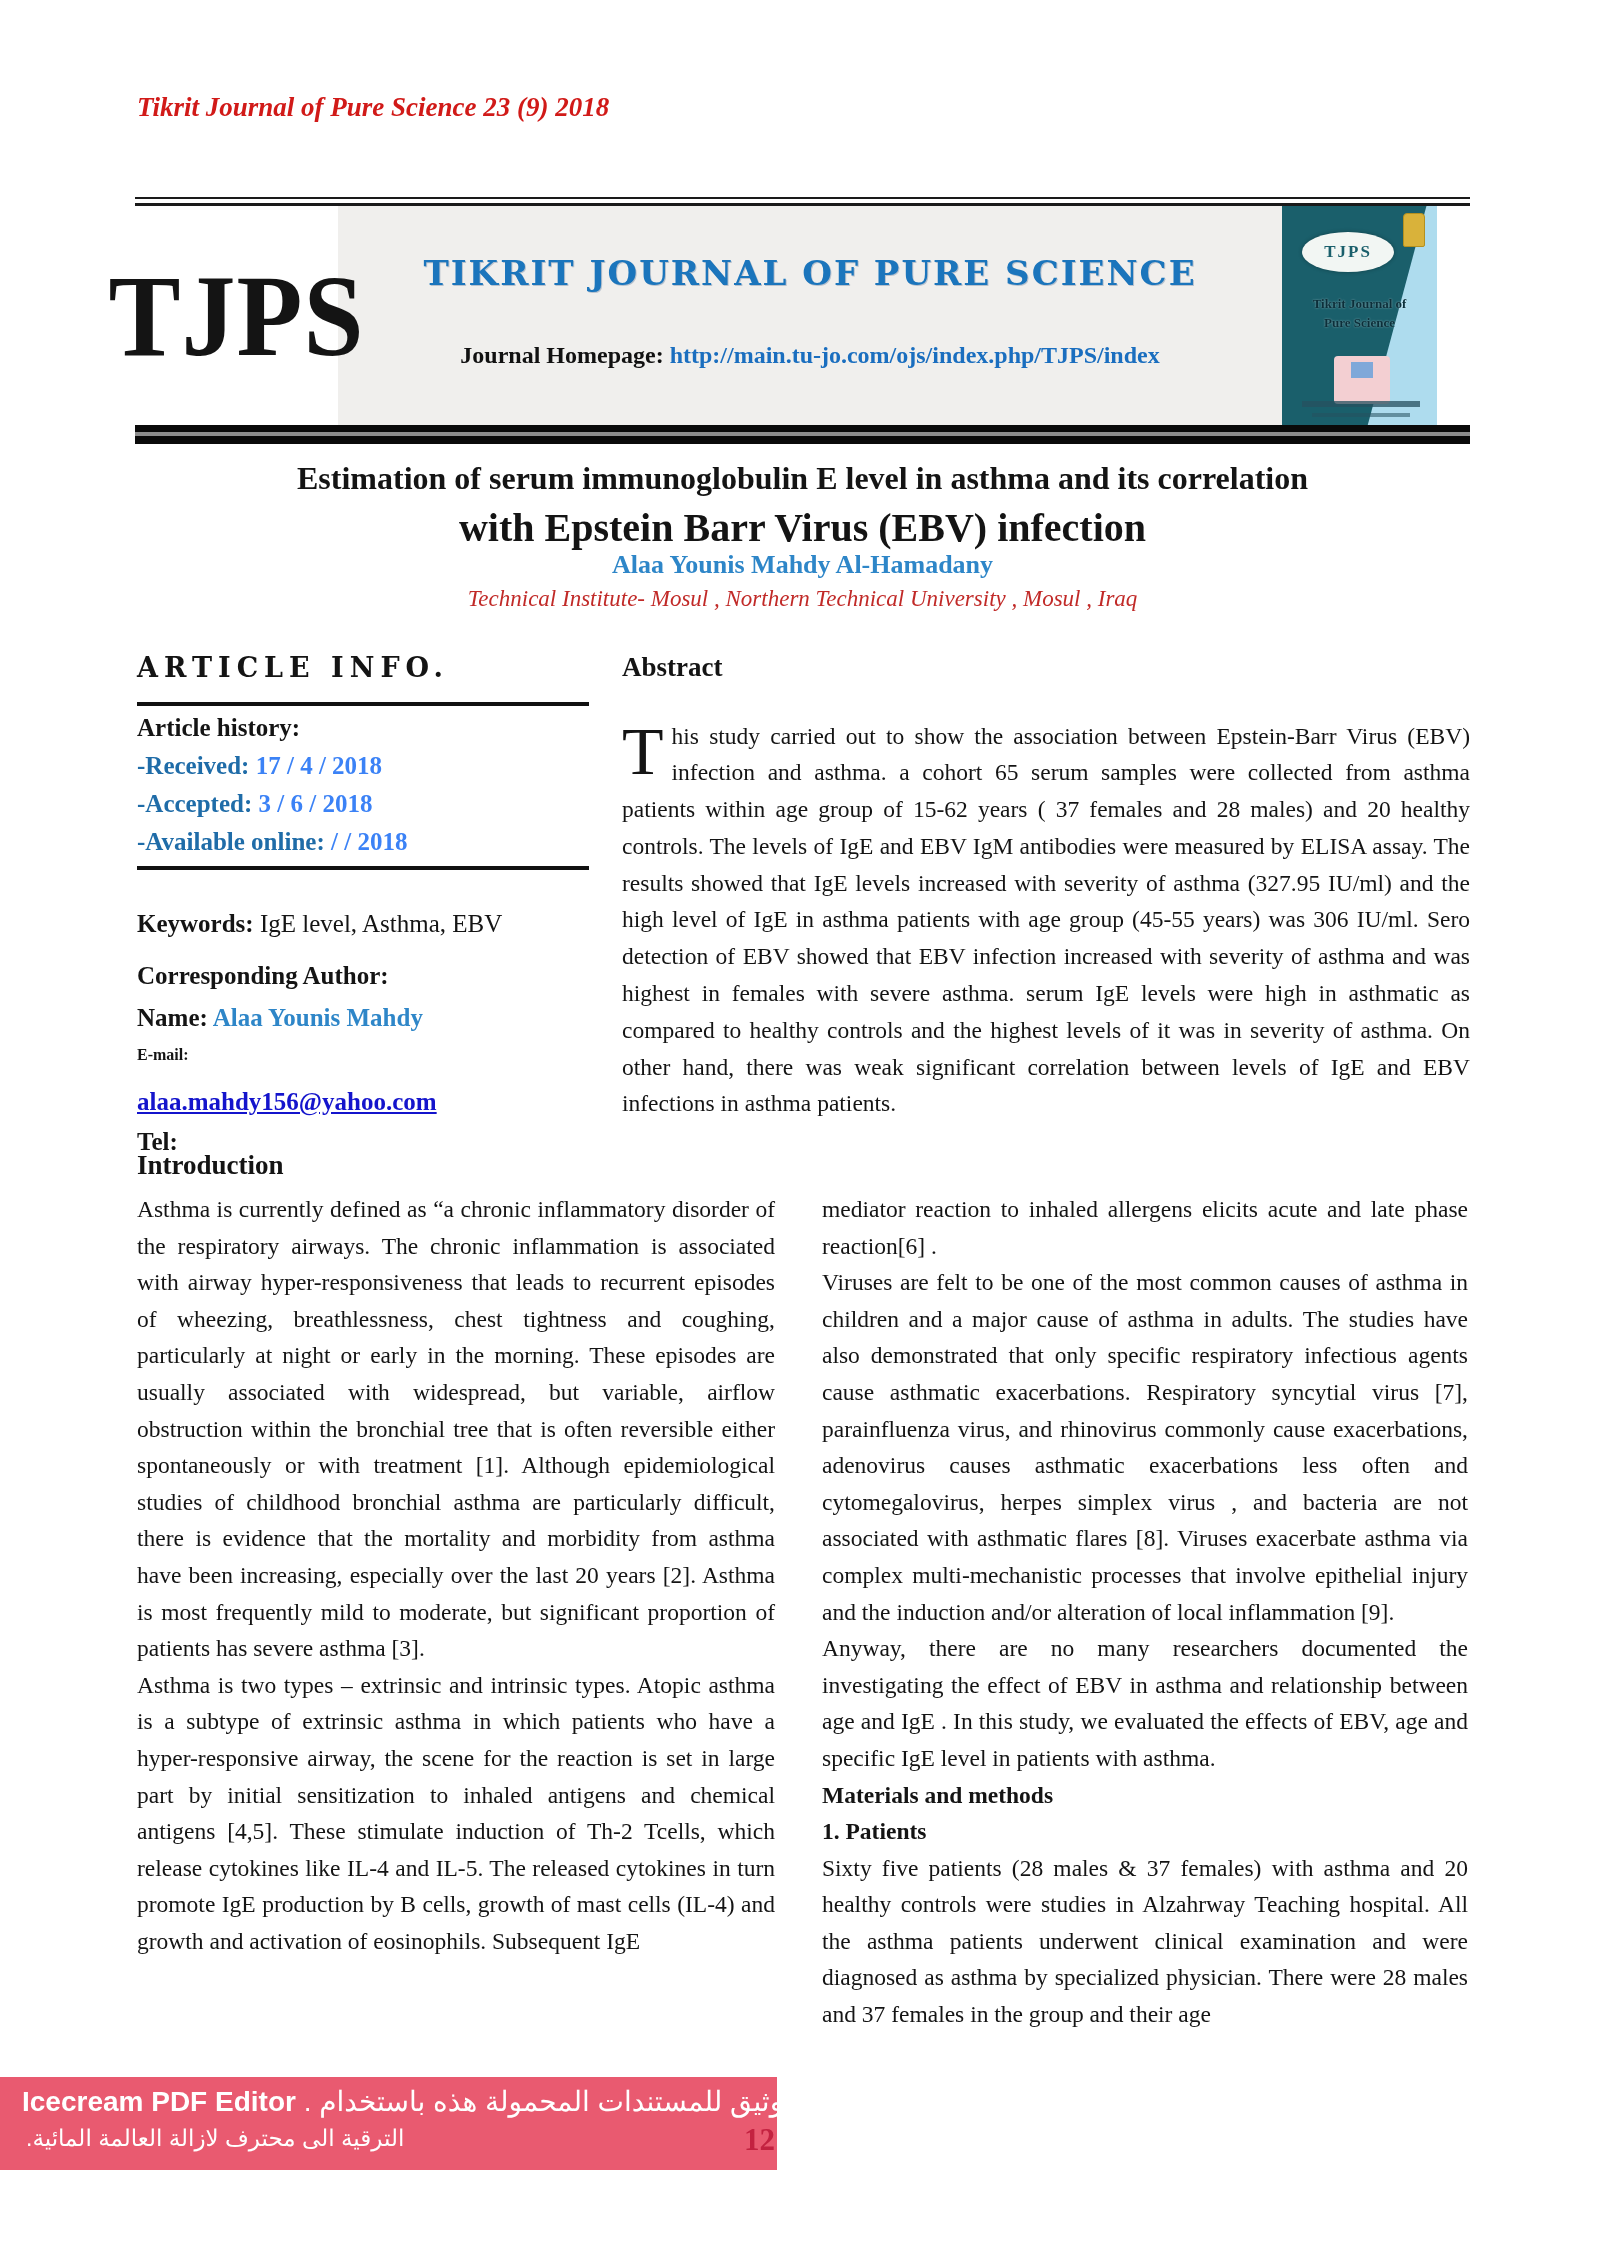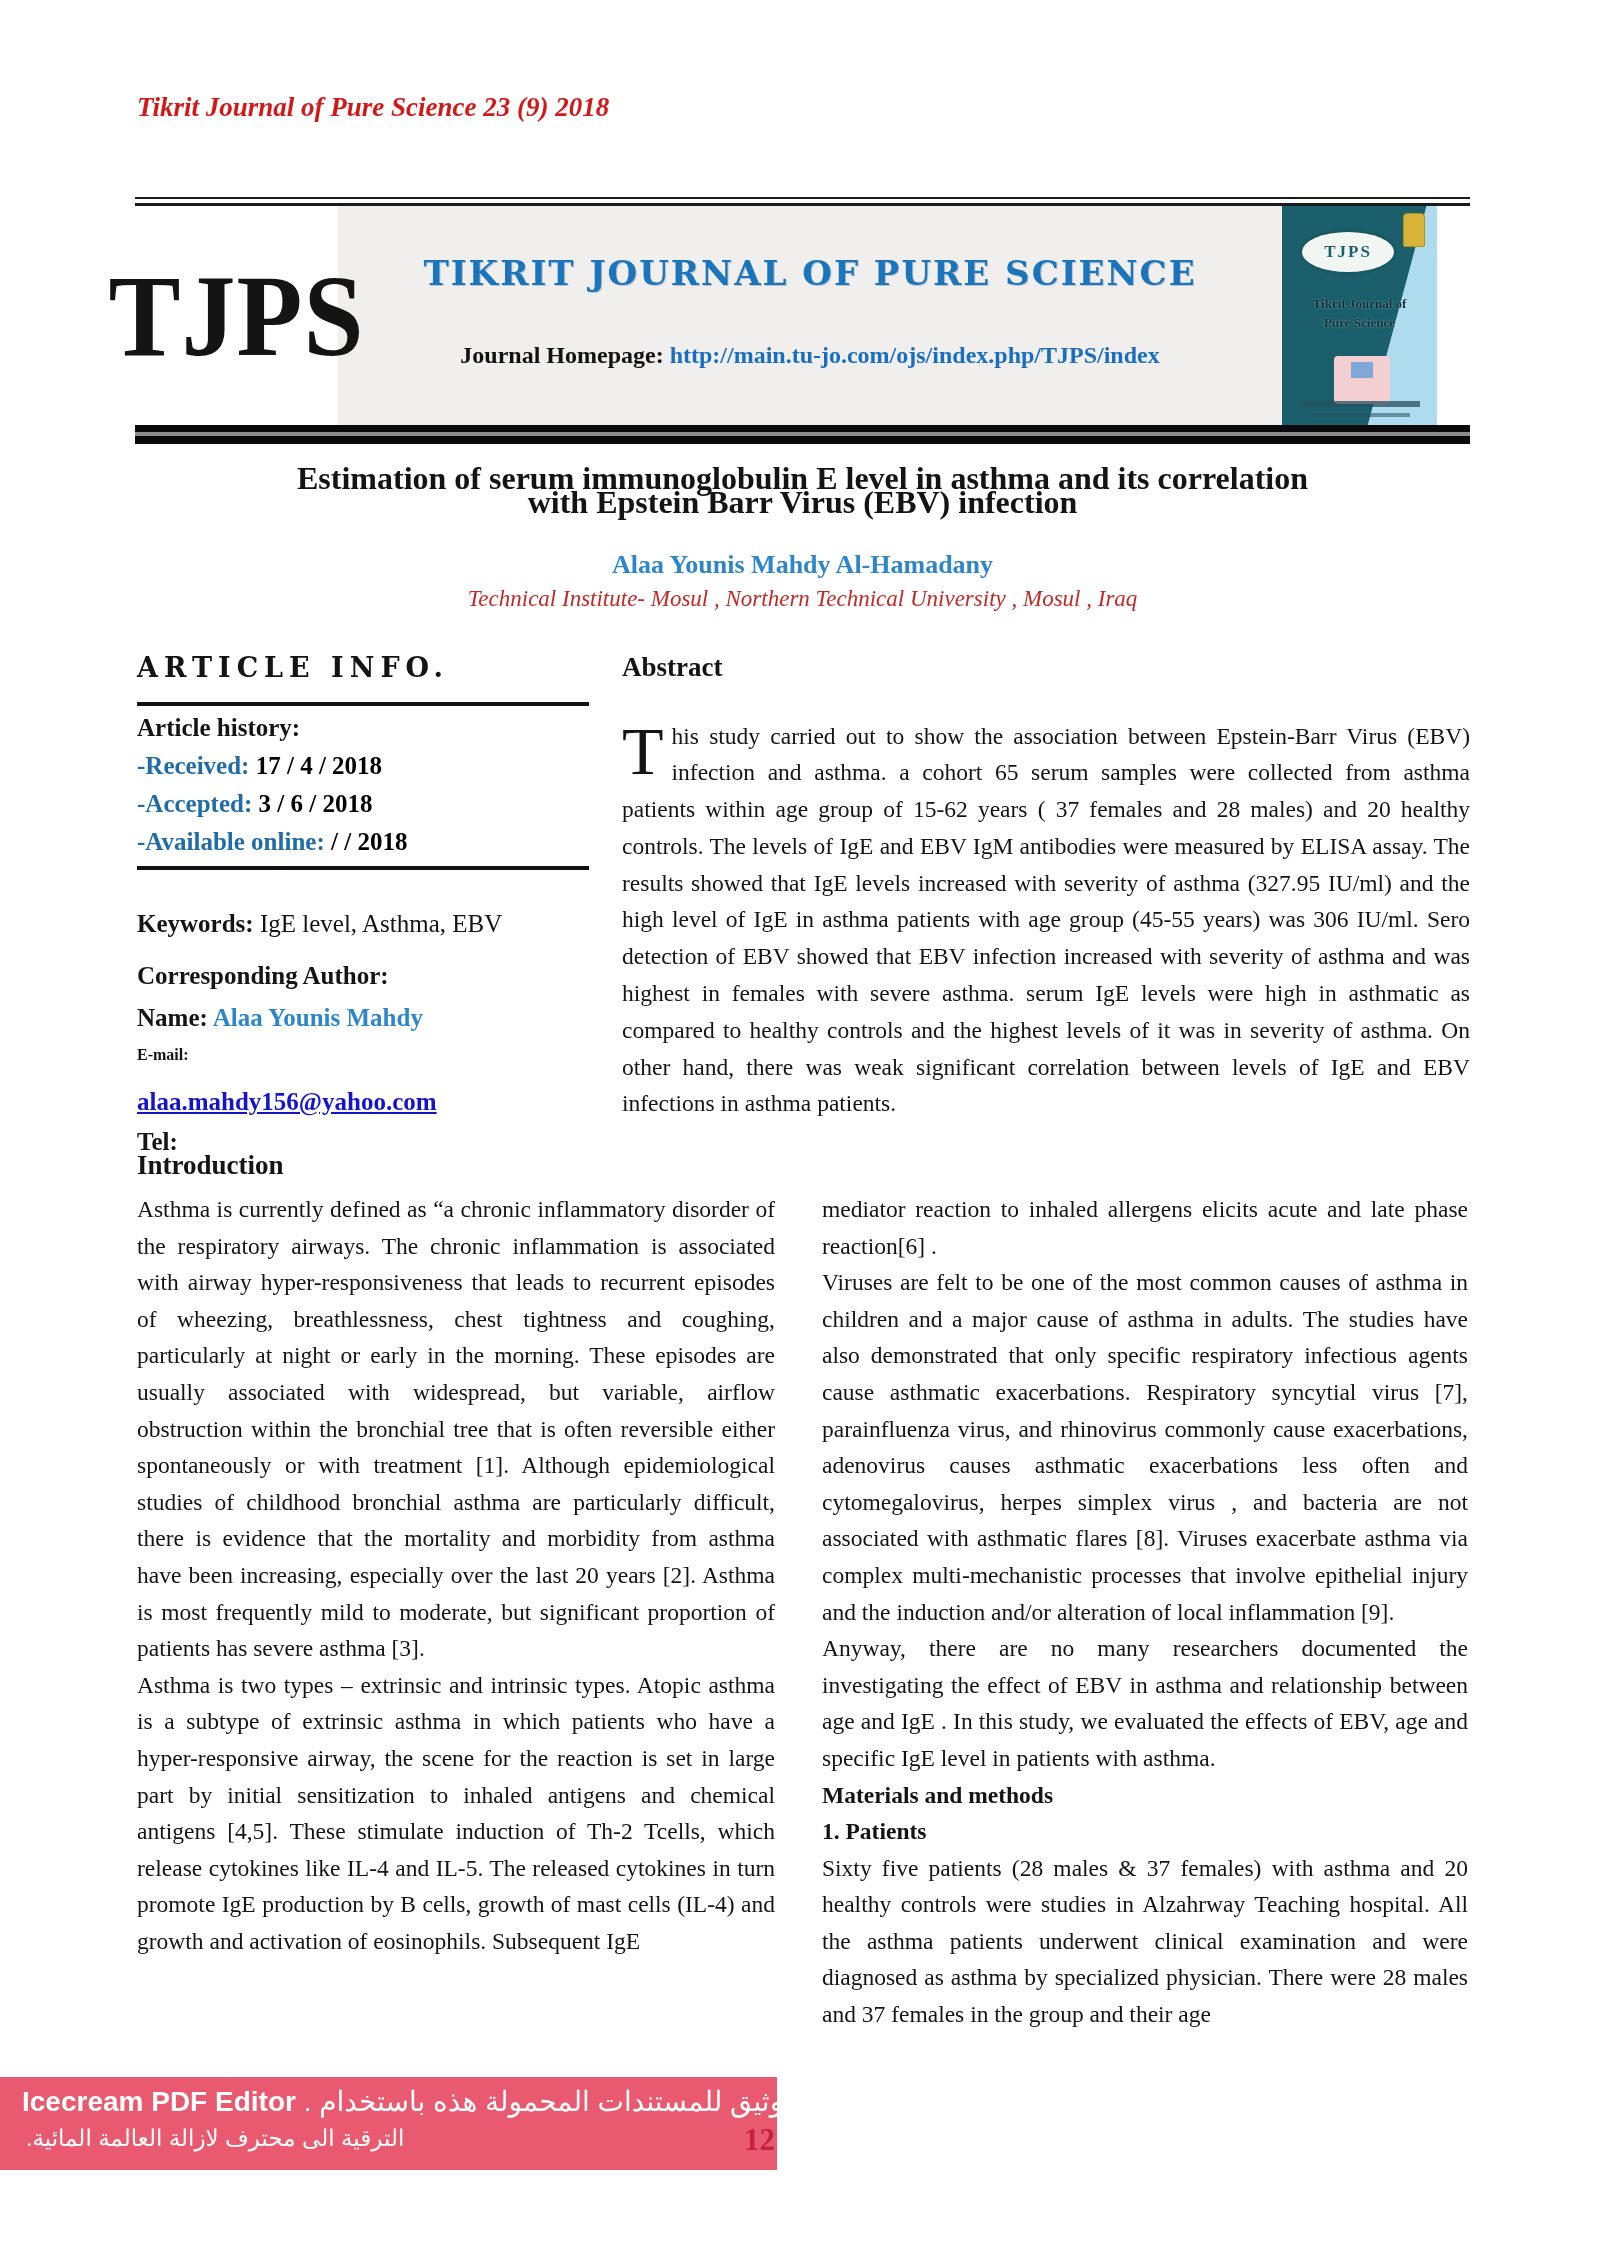--- a/index.html
+++ b/index.html
@@ -44,36 +44,36 @@
                 background:#f3cfd2; border-radius:4px; }
   .cover-pink i { display:block; width:22px; height:16px; margin:6px auto 0; background:#7fa8d9; }
   .cover-bar1 { position:absolute; left:20px; bottom:18px; width:118px; height:6px; background:#27505f; opacity:.75; }
   .cover-bar2 { position:absolute; left:30px; bottom:8px; width:98px; height:4px; background:#27505f; opacity:.55; }
   .banner-bottombar { position:absolute; left:135px; top:425px; width:1335px; height:19px;
         background:linear-gradient(to bottom,#0a0a0a 0%,#0a0a0a 38%,#8c8c8c 38%,#8c8c8c 57%,#0a0a0a 57%,#0a0a0a 100%); }
 
   
   .title1 { position:absolute; left:135px; top:460px; width:1335px; text-align:center;
             font-size:32px; font-weight:bold; }
-  .title2 { position:absolute; left:135px; top:484px; width:1335px; text-align:center;
-            font-size:32px; font-weight:bold; }
+  .title2 { position:absolute; left:135px; top:504px; width:1335px; text-align:center;
+            font-size:40px; font-weight:bold; }
   .author { position:absolute; left:135px; top:550px; width:1335px; text-align:center;
             font-size:26px; font-weight:bold; color:#2e86c8; }
   .affil  { position:absolute; left:135px; top:586px; width:1335px; text-align:center;
             font-size:23px; font-style:italic; color:#c12a28; }
 
   
   .ai-head  { position:absolute; left:137px; top:652px; font-family:"DejaVu Serif", serif;
               font-size:27px; font-weight:bold; letter-spacing:6px; }
   .ai-rule1 { position:absolute; left:137px; top:702px; width:452px; border-top:4px solid #111; }
   .ai-rule2 { position:absolute; left:137px; top:866px; width:452px; border-top:4px solid #111; }
   .ai-history { position:absolute; left:137px; top:714px; font-size:25px; font-weight:bold; }
   .ai-line  { position:absolute; left:137px; font-size:25px; font-weight:bold; }
   .ai-line .lbl { color:#1f6ca8; }
-  .ai-line .val { color:#000000; }
+  .ai-line .val { color:#3b82f6; }
   .ai-kw { position:absolute; left:137px; top:880px; width:452px; font-size:25px;
            line-height:38px; text-align:justify; }
   .ai-kw .lbl { font-weight:bold; }
   .ai-corr { position:absolute; left:137px; top:962px; font-size:25px; font-weight:bold; }
   .ai-name { position:absolute; left:137px; top:1004px; font-size:25px; font-weight:bold; }
   .ai-name .val { color:#2e86c8; }
   .ai-email-lbl { position:absolute; left:137px; top:1046px; font-size:16px; font-weight:bold; }
   .ai-email { position:absolute; left:137px; top:1088px; font-size:25px; font-weight:bold;
               color:#1414cc; text-decoration:underline; cursor:pointer; }
   .ai-tel { position:absolute; left:137px; top:1128px; font-size:25px; font-weight:bold; }

